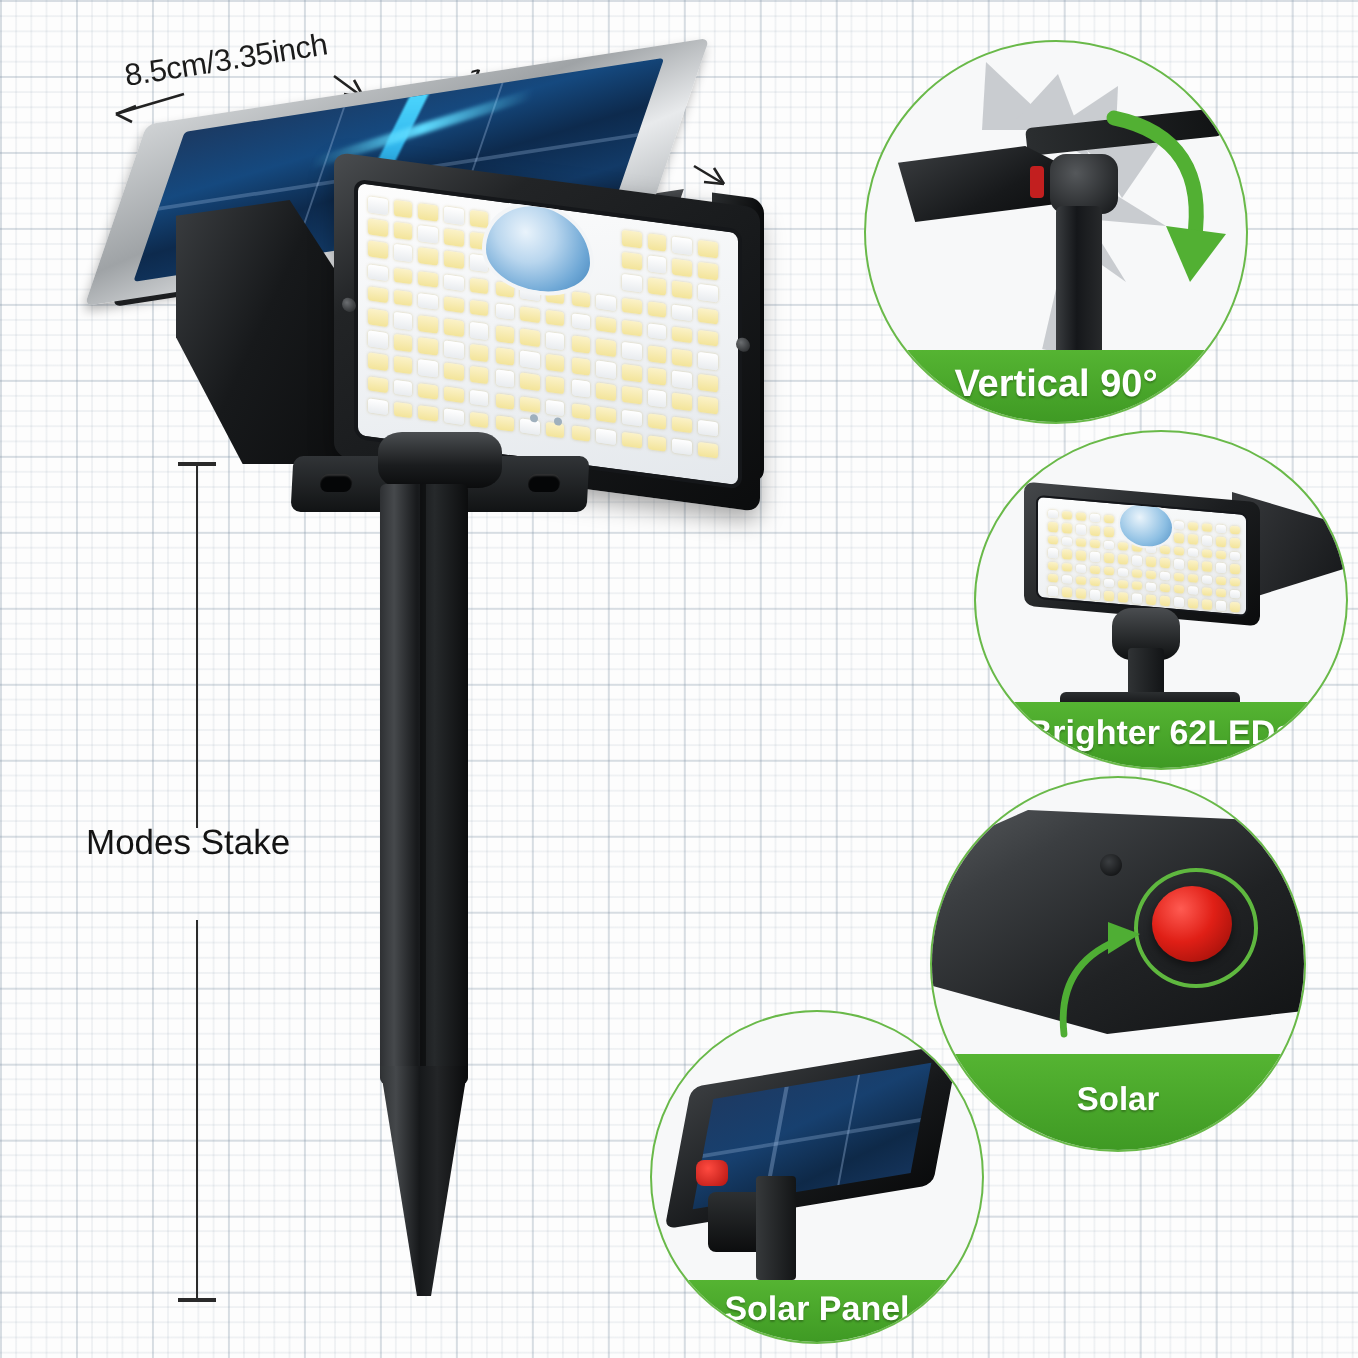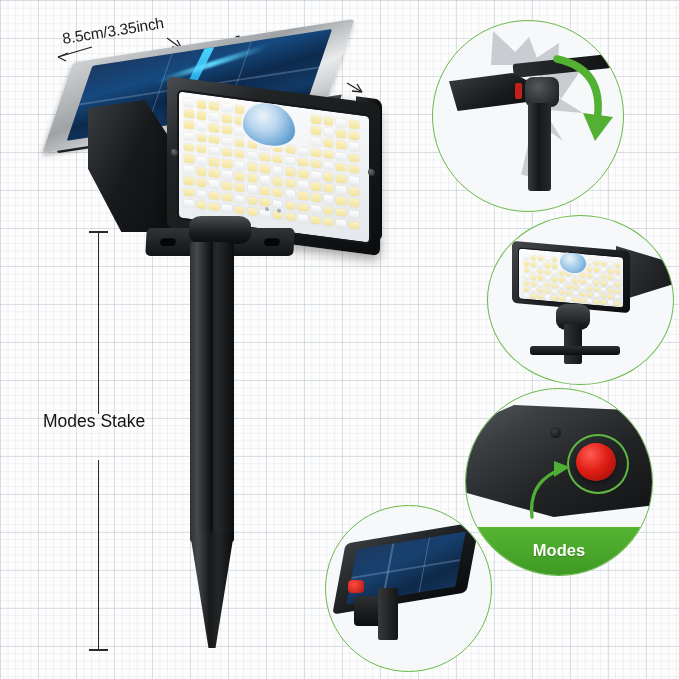--- a/index.html
+++ b/index.html
@@ -437,20 +437,21 @@
       <div class="b1-blade"></div>
       <div class="b1-head"></div>
       <div class="b1-red"></div>
       <div class="b1-knuckle"></div>
       <div class="b1-pole"></div>
       <svg style="position:absolute;left:0;top:0;width:190px;height:190px">
         <path d="M124 38 Q172 48 164 100" stroke="#52b033" stroke-width="7.5" fill="none" stroke-linecap="round"></path>
         <polygon points="150,92 180,96 162,120" fill="#52b033"></polygon>
       </svg>
     </div>
+    <div class="ribbon" style="height:36px;font-size:19px">Vertical 90°</div>
   </div>
 
   <div class="badge" style="left:487px;top:215px;width:185px;height:168px">
     <div class="shot">
       <div class="b2-wing"></div>
       <div class="b2-head">
         <div class="b2-lens">
           <div class="ledgrid" id="ledgrid2">
               <div class="led w" style="width: 5px; height: 4.4px; left: 0px; top: 0px;"></div>
               <div class="led" style="width: 5px; height: 4.4px; left: 7px; top: 0px;"></div>
@@ -544,46 +545,48 @@
               <div class="led" style="width: 5px; height: 4.4px; left: 91px; top: 38.4px;"></div>
             </div>
           <div style="position:absolute;left:40px;top:-2px;width:26px;height:21px;border-radius:50%;
                background:radial-gradient(circle at 38% 32%,#eaf4fb,#8dbfe3 60%,#4f8fc4);border:1.4px solid #f2f4f6"></div>
         </div>
       </div>
       <div class="b2-joint"></div>
       <div class="b2-post"></div>
       <div class="b2-base"></div>
     </div>
+    <div class="ribbon" style="height:33px;font-size:17px">Brighter 62LEDs</div>
   </div>
 
   <div class="badge" style="left:465px;top:388px;width:186px;height:186px">
     <div class="shot">
       <div class="b3-body"></div>
       <div class="b3-dot"></div>
       <div class="b3-btn"></div>
       <div class="b3-ring"></div>
       <svg style="position:absolute;left:0;top:0;width:186px;height:186px">
         <path d="M66 128 Q62 92 96 80" stroke="#4fae34" stroke-width="3.4" fill="none" stroke-linecap="round"></path>
         <polygon points="88,72 104,78 88,88" fill="#4fae34"></polygon>
       </svg>
     </div>
     <div class="ribbon" style="height:48px;font-size:16.5px;flex-direction:column">
-      <span>Modes</span>
+      <span>Solar</span>
     </div>
   </div>
 
   <div class="badge" style="left:325px;top:505px;width:165px;height:165px">
     <div class="shot">
       <div class="b4-frame">
         <div class="b4-glass">
           <div class="cellline" style="left:33%"></div>
           <div class="cellline" style="left:66%"></div>
           <div class="cellrow" style="top:50%"></div>
         </div>
       </div>
       <div class="b4-red"></div>
       <div class="b4-plate"></div>
       <div class="b4-arm"></div>
     </div>
+    <div class="ribbon" style="height:31px;font-size:17px">Solar Panel</div>
   </div>
 
 </div>
 
 </body></html>

